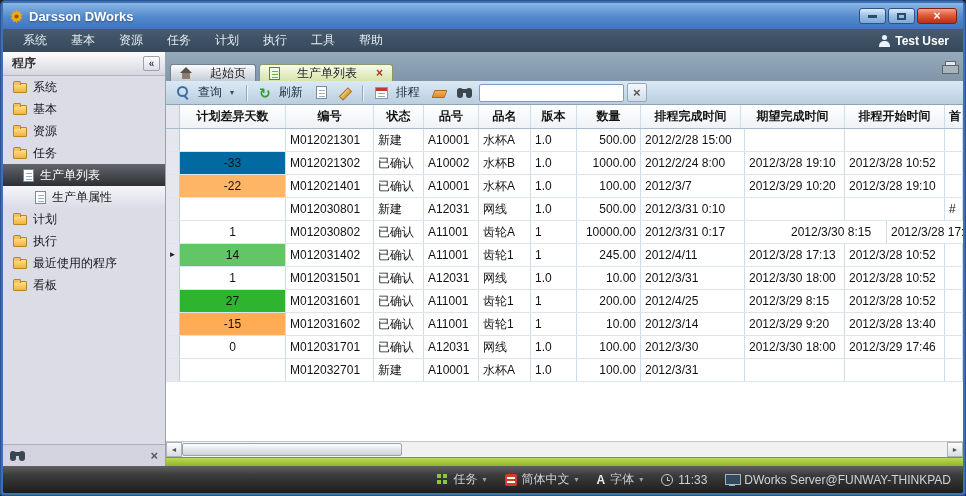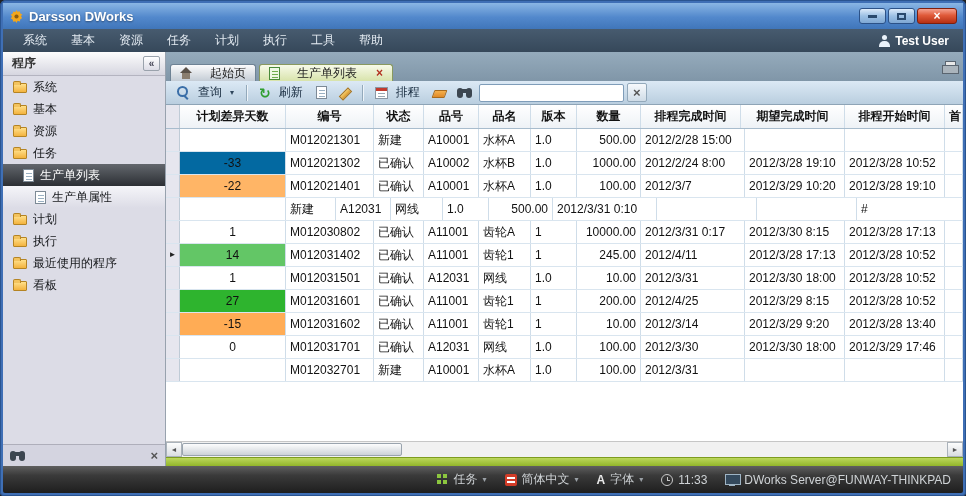--- a/index.html
+++ b/index.html
@@ -357,41 +357,42 @@
             <div class="g-cell" style="width: 46px; justify-content: flex-start;">1.0</div>
             <div class="g-cell" style="width: 64px; justify-content: flex-end;">100.00</div>
             <div class="g-cell" style="width: 104px; justify-content: flex-start;">2012/3/7</div>
             <div class="g-cell" style="width: 100px; justify-content: flex-start;">2012/3/29 10:20</div>
             <div class="g-cell" style="width: 100px; justify-content: flex-start;">2012/3/28 19:10</div>
             <div class="g-cell" style="flex: 1 1 0%; justify-content: flex-start;"></div>
           </div>
           <div class="g-row">
             <div class="g-sel"></div>
             <div class="g-cell" style="width: 106px; justify-content: center;"></div>
+            <div class="g-cell" style="width: 88px; justify-content: flex-start;">M012030801</div>
             <div class="g-cell" style="width: 50px; justify-content: flex-start;">新建</div>
             <div class="g-cell" style="width: 55px; justify-content: flex-start;">A12031</div>
             <div class="g-cell" style="width: 52px; justify-content: flex-start;">网线</div>
             <div class="g-cell" style="width: 46px; justify-content: flex-start;">1.0</div>
             <div class="g-cell" style="width: 64px; justify-content: flex-end;">500.00</div>
             <div class="g-cell" style="width: 104px; justify-content: flex-start;">2012/3/31 0:10</div>
             <div class="g-cell" style="width: 100px; justify-content: flex-start;"></div>
             <div class="g-cell" style="width: 100px; justify-content: flex-start;"></div>
             <div class="g-cell" style="flex: 1 1 0%; justify-content: flex-start;">#</div>
           </div>
           <div class="g-row">
             <div class="g-sel"></div>
             <div class="g-cell" style="width: 106px; justify-content: center;">1</div>
             <div class="g-cell" style="width: 88px; justify-content: flex-start;">M012030802</div>
             <div class="g-cell" style="width: 50px; justify-content: flex-start;">已确认</div>
             <div class="g-cell" style="width: 55px; justify-content: flex-start;">A11001</div>
             <div class="g-cell" style="width: 52px; justify-content: flex-start;">齿轮A</div>
             <div class="g-cell" style="width: 46px; justify-content: flex-start;">1</div>
             <div class="g-cell" style="width: 64px; justify-content: flex-end;">10000.00</div>
             <div class="g-cell" style="width: 104px; justify-content: flex-start;">2012/3/31 0:17</div>
-            <div class="g-cell" style="width: 100px; justify-content: flex-start;">2012/3/30 8:15</div>
+            <div class="g-cell" style="width: 100px; justify-content: flex-start; margin-left: 42px;">2012/3/30 8:15</div>
             <div class="g-cell" style="width: 100px; justify-content: flex-start;">2012/3/28 17:13</div>
             <div class="g-cell" style="flex: 1 1 0%; justify-content: flex-start;"></div>
           </div>
           <div class="g-row">
             <div class="g-sel">
               <span class="row-arrow">►</span>
             </div>
             <div class="g-cell" style="width: 106px; justify-content: center; background: rgb(99, 198, 102);">14</div>
             <div class="g-cell" style="width: 88px; justify-content: flex-start;">M012031402</div>
             <div class="g-cell" style="width: 50px; justify-content: flex-start;">已确认</div>

